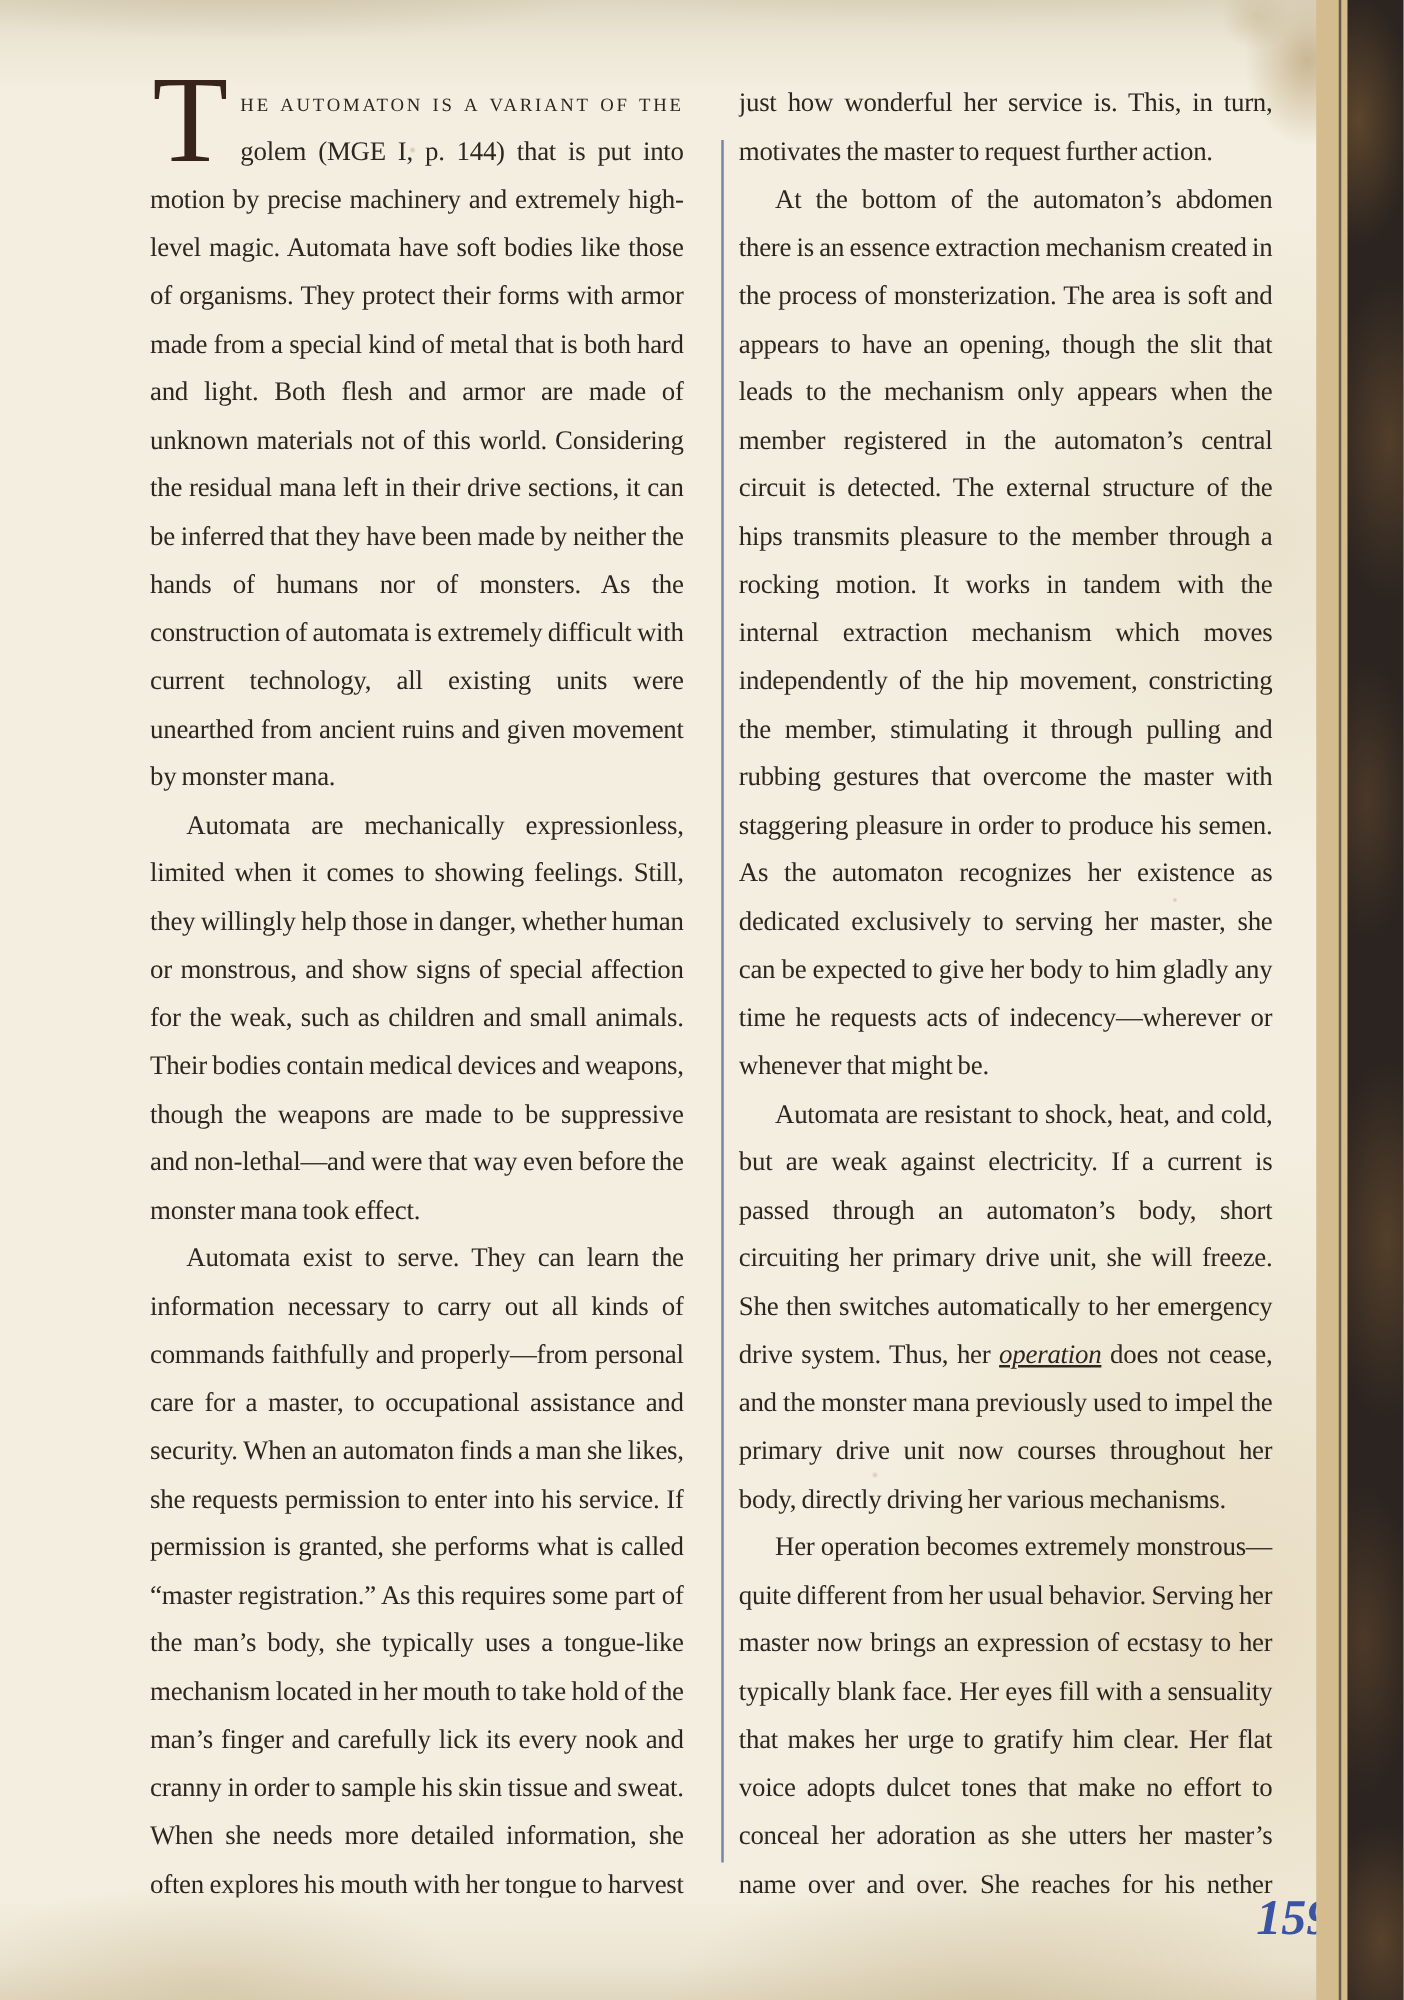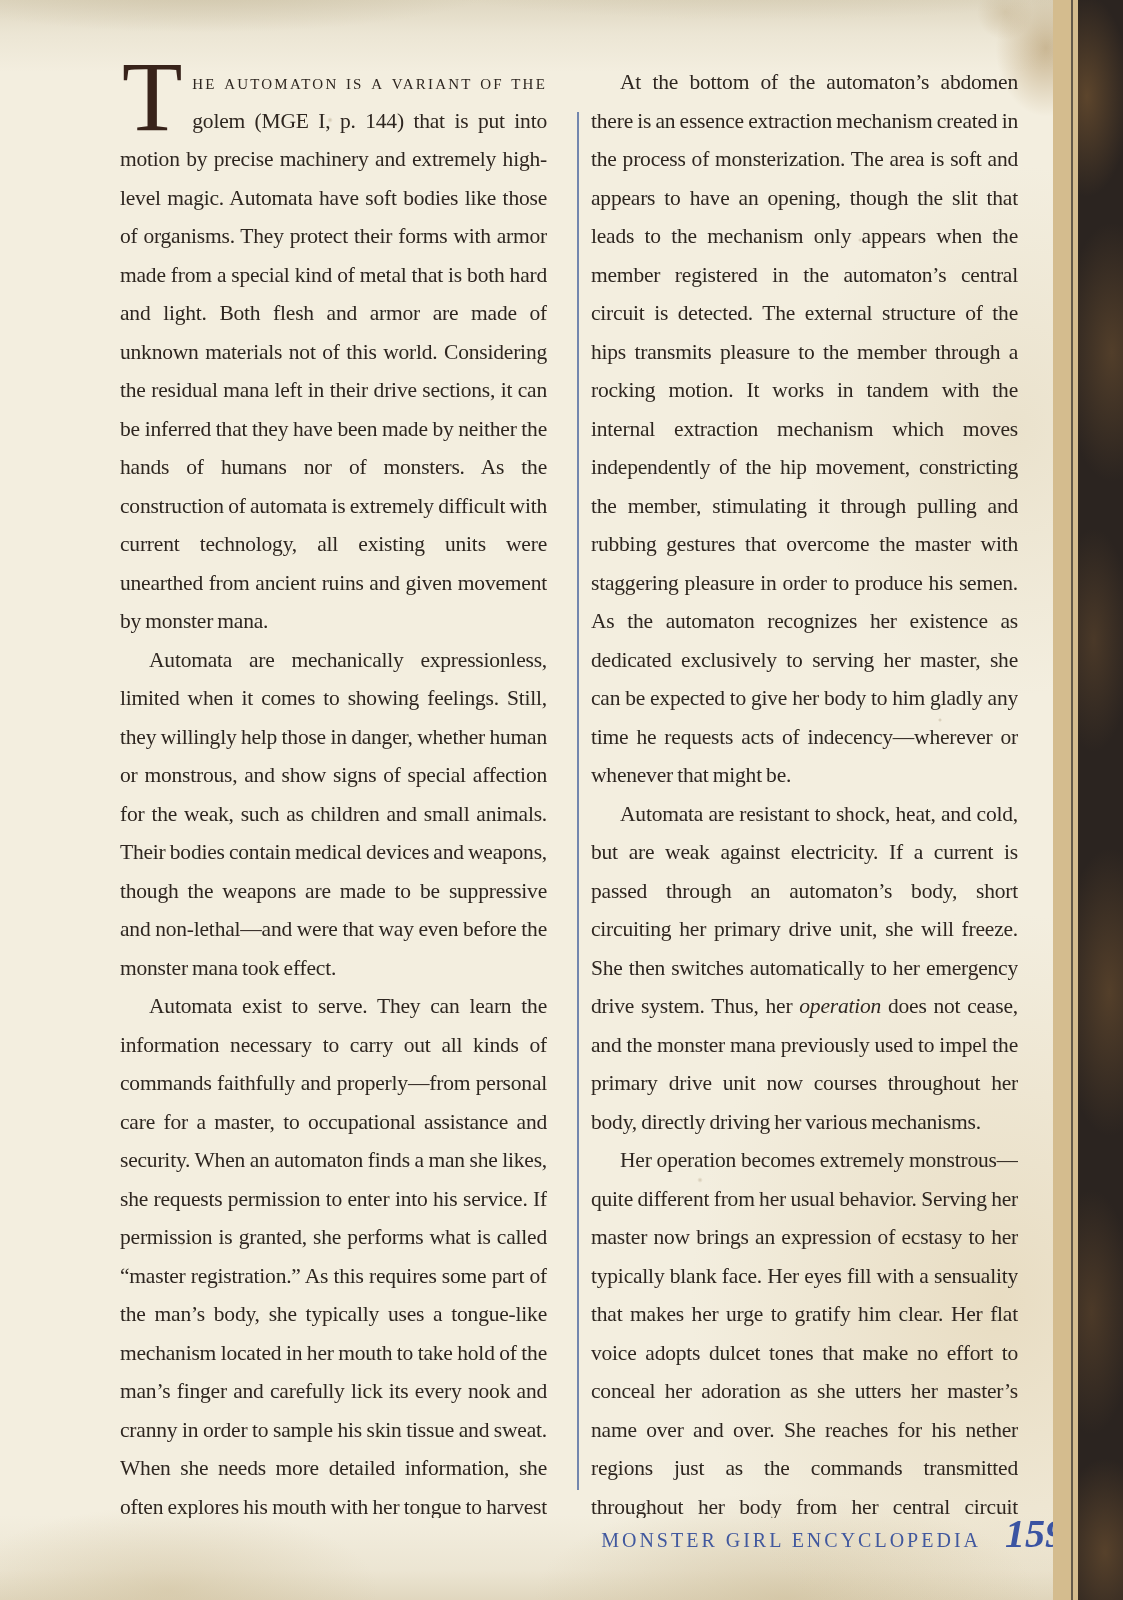--- a/index.html
+++ b/index.html
@@ -41,21 +41,21 @@
   .col-right{left:591px;}
   .para{margin:0;padding:0;}
   .indent{text-indent:1.35em;}
   .dropcap{
     float:left;
     font-size:99px;line-height:64px;height:72px;
     padding:2px 10px 0 2px;
     color:#38231a;
   }
   .sc{font-variant:small-caps;letter-spacing:2.2px;margin-top:44px;}
-  .it{font-style:italic;}
+  .it{font-style:italic;text-decoration:underline;}
   
   .divider{
     position:absolute;left:577px;top:112px;width:2px;height:1378px;
     background:#5b73a6;opacity:.85;
   }
   
   .footer{
     position:absolute;right:58px;top:1514px;
     display:flex;align-items:baseline;gap:24px;
   }
@@ -103,27 +103,27 @@
       <span>golem (MGE I, p. 144) that is put into motion by precise machinery and extremely high-level magic. Automata have soft bodies like those of organisms. They protect their forms with armor made from a special kind of metal that is both hard and light. Both flesh and armor are made of unknown materials not of this world. Considering the residual mana left in their drive sections, it can be inferred that they have been made by neither the hands of humans nor of monsters. As the construction of automata is extremely difficult with current technology, all existing units were unearthed from ancient ruins and given movement by monster mana.</span>
     </p>
     <p class="para indent">Automata are mechanically expressionless, limited when it comes to showing feelings. Still, they willingly help those in danger, whether human or monstrous, and show signs of special affection for the weak, such as children and small animals. Their bodies contain medical devices and weapons, though the weapons are made to be suppressive and non-lethal—and were that way even before the monster mana took effect.</p>
     <p class="para indent">Automata exist to serve. They can learn the information necessary to carry out all kinds of commands faithfully and properly—from personal care for a master, to occupational assistance and security. When an automaton finds a man she likes, she requests permission to enter into his service. If permission is granted, she performs what is called “master registration.” As this requires some part of the man’s body, she typically uses a tongue-like mechanism located in her mouth to take hold of the man’s finger and carefully lick its every nook and cranny in order to sample his skin tissue and sweat. When she needs more detailed information, she often explores his mouth with her tongue to harvest saliva. She imprints her new owner’s information, gathered from samples, into her central circuit, ensuring all of her mechanisms recognize her master.</p>
 
   </div>
 
   <div class="divider"></div>
 
   <div class="col col-right">
+    <p class="para">just how wonderful her service is. This, in turn, motivates the master to request further action.</p>
     <p class="para indent">At the bottom of the automaton’s abdomen there is an essence extraction mechanism created in the process of monsterization. The area is soft and appears to have an opening, though the slit that leads to the mechanism only appears when the member registered in the automaton’s central circuit is detected. The external structure of the hips transmits pleasure to the member through a rocking motion. It works in tandem with the internal extraction mechanism which moves independently of the hip movement, constricting the member, stimulating it through pulling and rubbing gestures that overcome the master with staggering pleasure in order to produce his semen. As the automaton recognizes her existence as dedicated exclusively to serving her master, she can be expected to give her body to him gladly any time he requests acts of indecency—wherever or whenever that might be.</p>
     <p class="para indent"><span>Automata are resistant to shock, heat, and cold, but are weak against electricity. If a current is passed through an automaton’s body, short circuiting her primary drive unit, she will freeze. She then switches automatically to her emergency drive system. Thus, her </span><span class="it">operation</span><span> does not cease, and the monster mana previously used to impel the primary drive unit now courses throughout her body, directly driving her various mechanisms.</span></p>
     <p class="para indent">Her operation becomes extremely monstrous—quite different from her usual behavior. Serving her master now brings an expression of ecstasy to her typically blank face. Her eyes fill with a sensuality that makes her urge to gratify him clear. Her flat voice adopts dulcet tones that make no effort to conceal her adoration as she utters her master’s name over and over. She reaches for his nether regions just as the commands transmitted throughout her body from her central circuit dictate. Because the recovery of her primary drive unit requires a magic injection from the master in her central circuit (in other words, an injection of his essence), this behavior remains highly active until a considerable amount of essence is procured.</p>
   </div>
 
   <div class="footer">
-    <span class="footer-title">MONSTER GIRL ENCYCLOPEDIA</span>
     <span class="page-number">159</span>
   </div>
 
   <div class="edge-tan"></div>
   <div class="edge-line"></div>
   <div class="edge-dark"></div>
 
 </div>
 
 </body></html>

